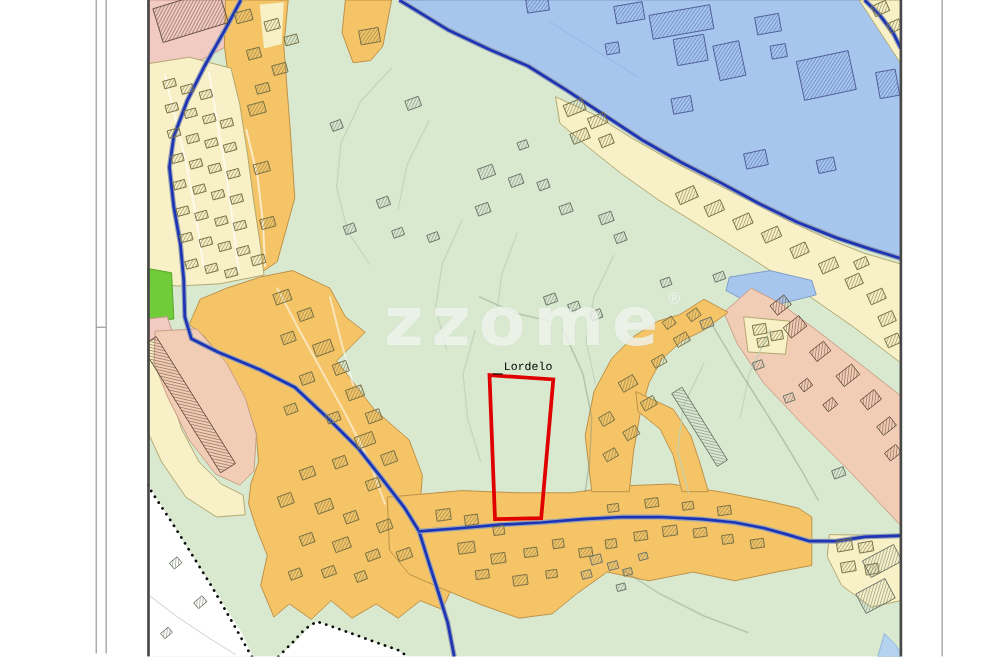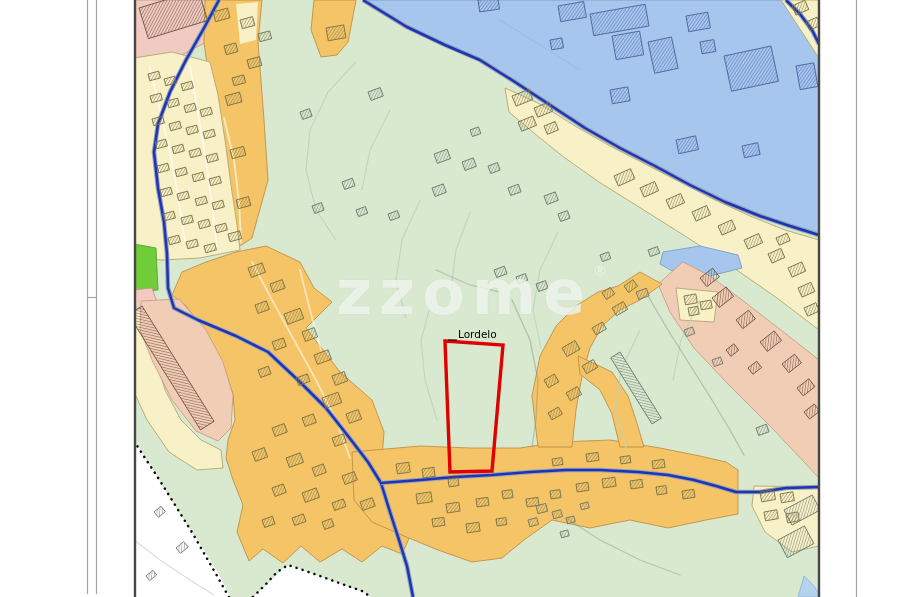--- a/index.html
+++ b/index.html
@@ -3,21 +3,21 @@
 <meta charset="utf-8">
 <style>
   html,body{margin:0;padding:0;background:#ffffff;}
   .page{position:relative;width:900px;height:597px;background:#ffffff;overflow:hidden;
         font-family:"DejaVu Sans","Liberation Sans",sans-serif;}
   #map-svg{position:absolute;left:0;top:0;width:900px;height:597px;display:block;}
   .place-label{position:absolute;color:#000;font-size:10.5px;line-height:1;white-space:nowrap;
         font-family:"DejaVu Sans","Liberation Sans",sans-serif;}
   .watermark{position:absolute;font-weight:bold;font-size:62px;line-height:1;
         color:rgba(252,254,250,0.68);letter-spacing:7px;white-space:nowrap;
-        text-shadow:0 0 1px rgba(175,192,170,0.45);pointer-events:none;}
+        text-shadow:0 0 1px rgba(175,192,170,0.45);pointer-events:none;margin-left:13px;}
   .watermark sup{font-size:15px;letter-spacing:0;vertical-align:38px;}
 </style>
 </head>
 <body>
 
 <div class="page">
   <svg id="map-svg" viewBox="0 0 900 597" xmlns="http://www.w3.org/2000/svg">
       <defs>
         <clipPath id="map-clip">
           <rect x="134" y="0" width="686" height="597"></rect>
@@ -284,15 +284,15 @@
         <polygon points="445,341 503,345 492,471 450,472" fill="none" stroke="#e00000" stroke-width="3.4" stroke-linejoin="miter"></polygon>
         <line x1="457" y1="340" x2="448" y2="340" stroke="#000" stroke-width="1"></line>
       </g>
       <line x1="135" y1="0" x2="135" y2="597" stroke="#474747" stroke-width="2.4"></line>
       <line x1="819" y1="0" x2="819" y2="597" stroke="#474747" stroke-width="2.4"></line>
       <line x1="87.5" y1="0" x2="87.5" y2="594" stroke="#a2a2a2" stroke-width="1.2"></line>
       <line x1="96.5" y1="0" x2="96.5" y2="594" stroke="#a2a2a2" stroke-width="1.2"></line>
       <line x1="87.5" y1="297.5" x2="96.5" y2="297.5" stroke="#a2a2a2" stroke-width="1.2"></line>
       <line x1="856.5" y1="0" x2="856.5" y2="597" stroke="#a2a2a2" stroke-width="1.2"></line>
     </svg>
-  <div class="place-label" id="place-label" style="left: 458px; top: 329px;">Lordelo</div>
+  <div class="place-label" id="place-label" style="left: 458px; top: 329px; font-family: Liberation Mono, monospace;">Lordelo</div>
   <div class="watermark" id="watermark" style="left: 336px; top: 262px;"><span>zzome</span><sup>®</sup></div>
 </div>
 
 </body></html>

